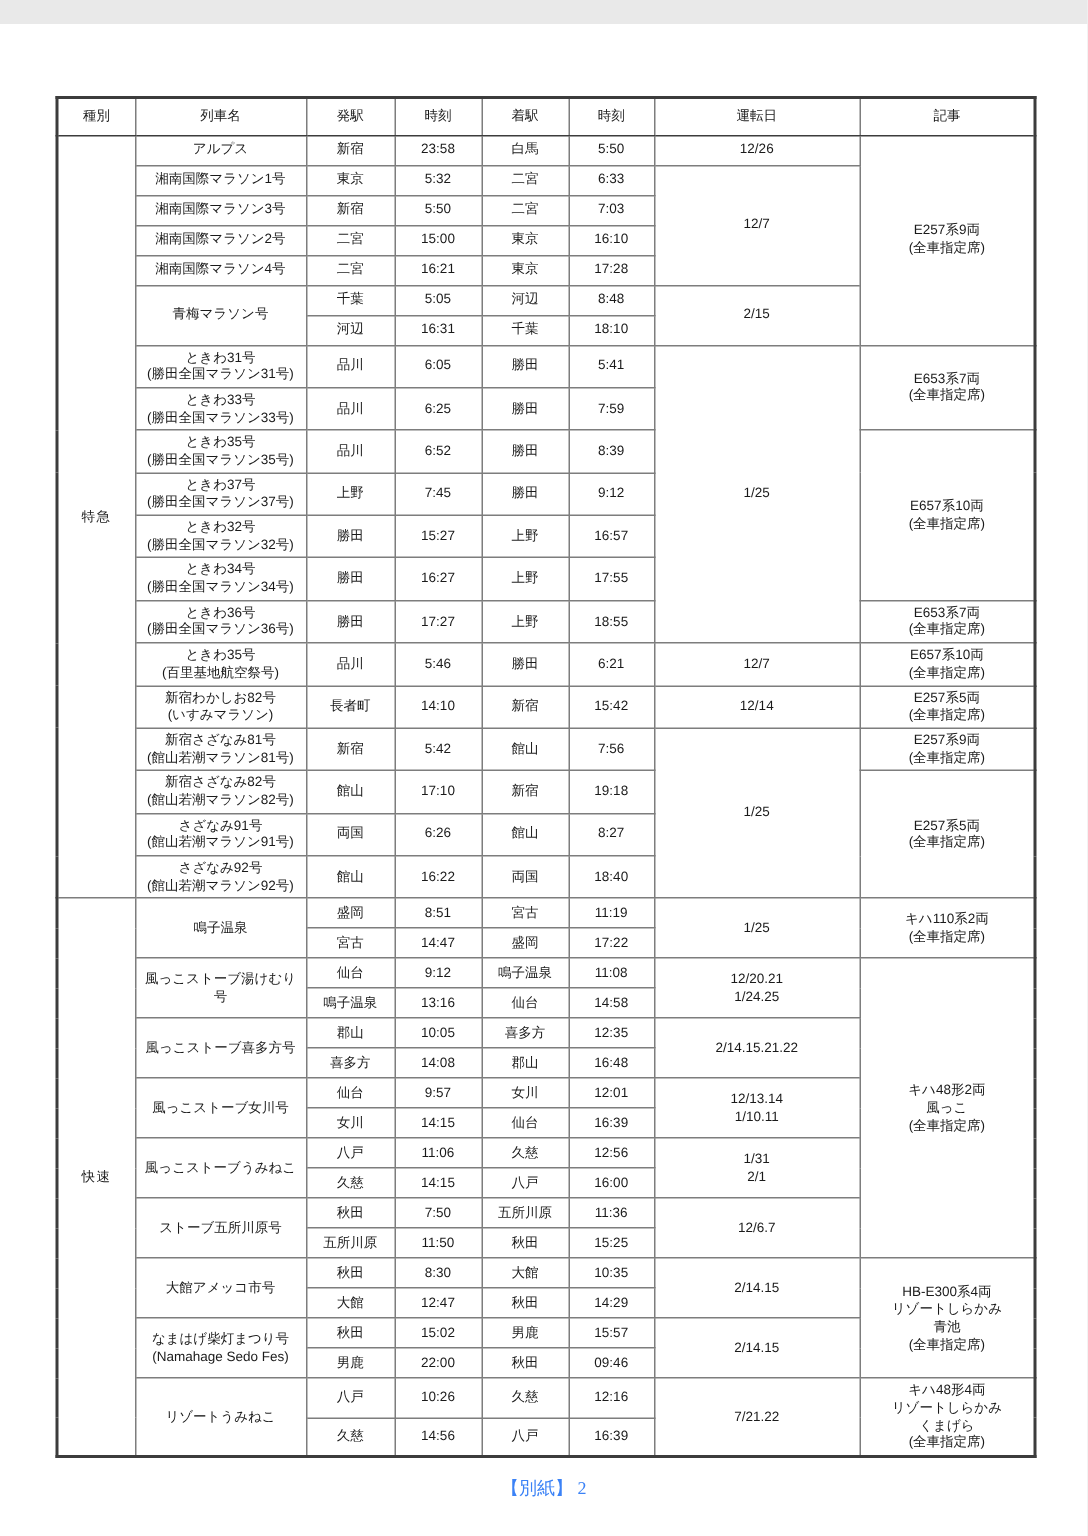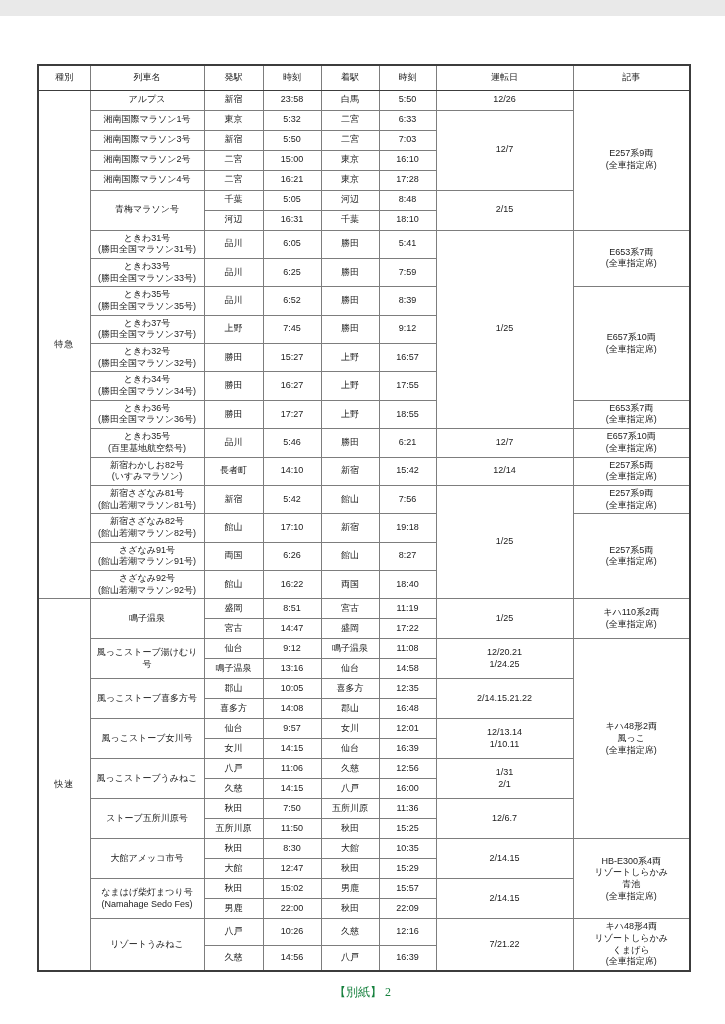--- a/index.html
+++ b/index.html
@@ -34,21 +34,21 @@
   .tt thead th { border-bottom:1px solid #3c3c3c; }
   .tt tbody tr { height:20px; }
   .c-days { text-align:left; padding-left:5px; }
   .c-type { font-size:9.5px; letter-spacing:1px; }
   .footer {
     position:absolute; top:968px; left:0;
     width:100%;
     text-align:center;
     font-size:12px;
     font-family:"Liberation Serif", serif;
-    color:#15803d;
+    color:#3b82f6;
   }
 </style>
 </head>
 <body>
 
 <div class="page">
 
   <table class="tt">
     <colgroup>
       <col style="width:52px">
@@ -321,35 +321,35 @@
           <td class="c-time">8:30</td>
           <td class="c-sta">大館</td>
           <td class="c-time">10:35</td>
           <td class="c-days" rowspan="2">2/14.15</td>
           <td class="c-note" rowspan="4">HB-E300系4両<br>リゾートしらかみ<br>青池<br>(全車指定席)</td>
         </tr>
         <tr>
           <td class="c-sta">大館</td>
           <td class="c-time">12:47</td>
           <td class="c-sta">秋田</td>
-          <td class="c-time">15:29</td>
+          <td class="c-time">14:29</td>
         </tr>
         <tr>
           <td class="c-name" rowspan="2">なまはげ柴灯まつり号<br>(Namahage Sedo Fes)</td>
           <td class="c-sta">秋田</td>
           <td class="c-time">15:02</td>
           <td class="c-sta">男鹿</td>
           <td class="c-time">15:57</td>
           <td class="c-days" rowspan="2">2/14.15</td>
         </tr>
         <tr>
           <td class="c-sta">男鹿</td>
           <td class="c-time">22:00</td>
           <td class="c-sta">秋田</td>
-          <td class="c-time">22:09</td>
+          <td class="c-time">09:46</td>
         </tr>
         <tr>
           <td class="c-name" rowspan="2">リゾートうみねこ</td>
           <td class="c-sta">八戸</td>
           <td class="c-time">10:26</td>
           <td class="c-sta">久慈</td>
           <td class="c-time">12:16</td>
           <td class="c-days" rowspan="2">7/21.22</td>
           <td class="c-note" rowspan="2">キハ48形4両<br>リゾートしらかみ<br>くまげら<br>(全車指定席)</td>
         </tr>

